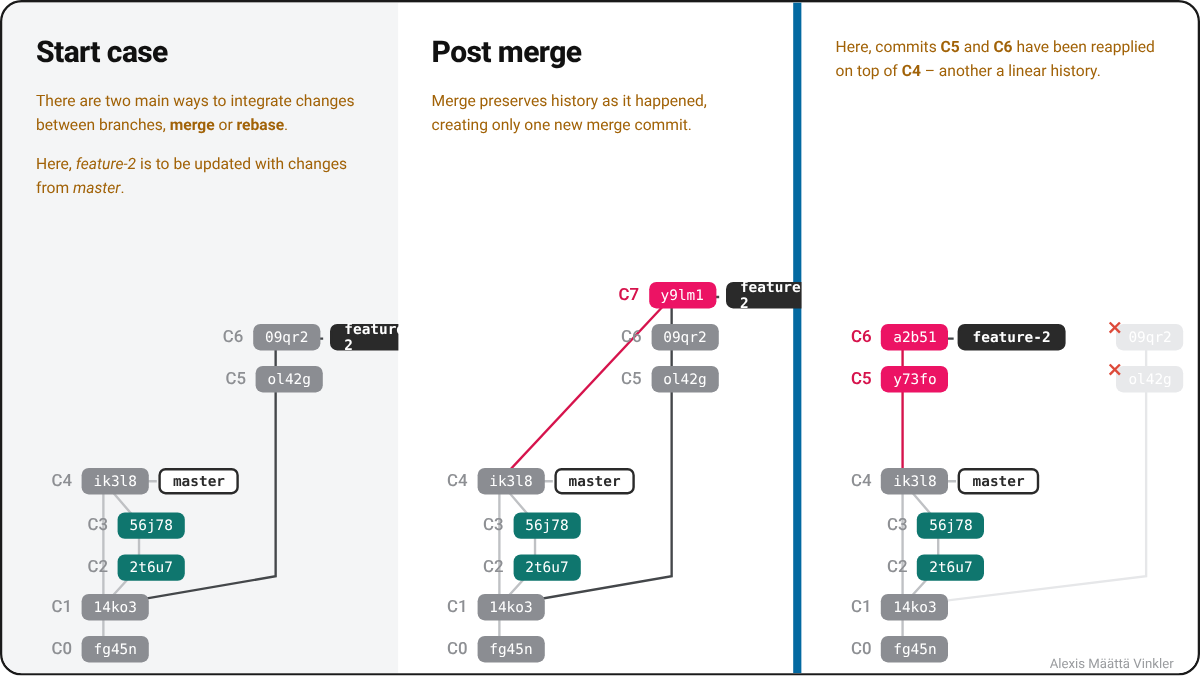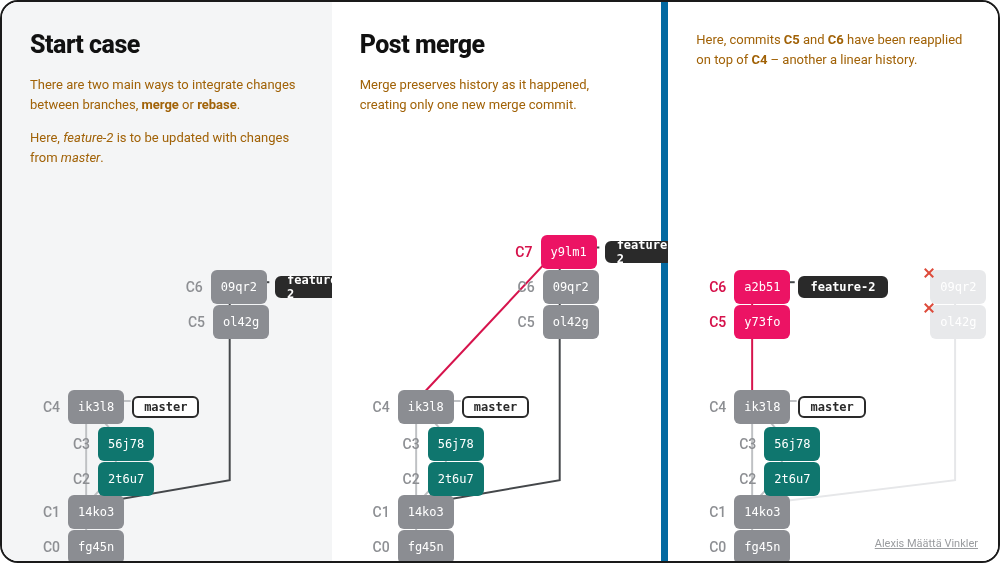--- a/index.html
+++ b/index.html
@@ -71,21 +71,21 @@
     font-weight: 500;
     color: #8d8f93;
     width: 28px;
     text-align: right;
   }
   .clabel.pink { color: #d6134c; font-weight: 600; }
   .pill {
     display: inline-flex;
     align-items: center;
     justify-content: center;
-    height: 34px;
+    height: 22px;
     padding: 0 10px;
     border-radius: 6px;
     font-size: 12px;
     font-weight: 500;
     color: #fff;
     background: #8b8d92;
     font-family: ui-monospace, "SF Mono", Menlo, Consolas, monospace;
   }
   .pill.light { background: #0f766e; }
   .pill.pink { background: #ec1364; }
@@ -115,24 +115,23 @@
     left: 4px; top: -1px;
     width: 2px; height: 12px;
     background: #dd4a3a;
   }
   .ghost-x::before { transform: rotate(45deg); }
   .ghost-x::after  { transform: rotate(-45deg); }
 
   .credit {
     position: absolute;
     right: 20px;
-    bottom: 11px;
+    bottom: 1px;
     font-size: 11px;
     color: #9a9c9f;
-    text-decoration: underline;
   }
 </style>
 </head>
 <body>
 
 <div class="frame">
   <div class="columns">
 
     <div class="col col-start">
       <h2 class="title">Start case</h2>

